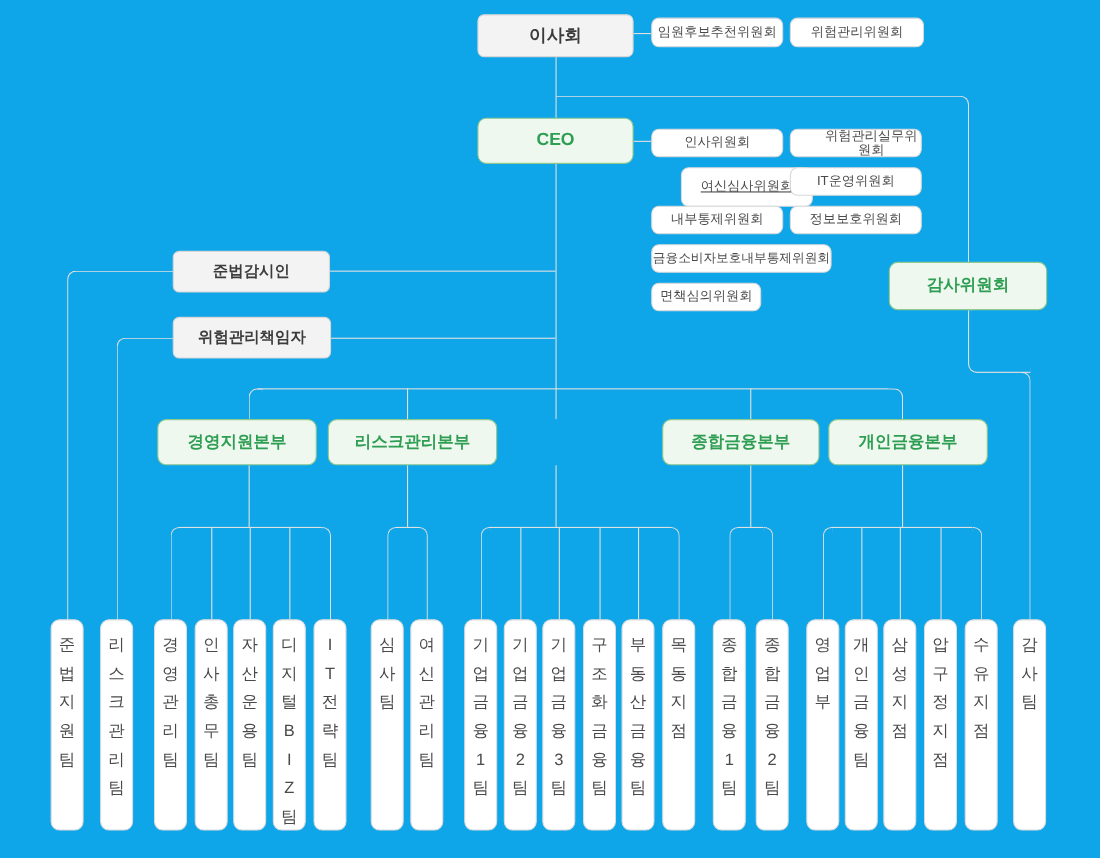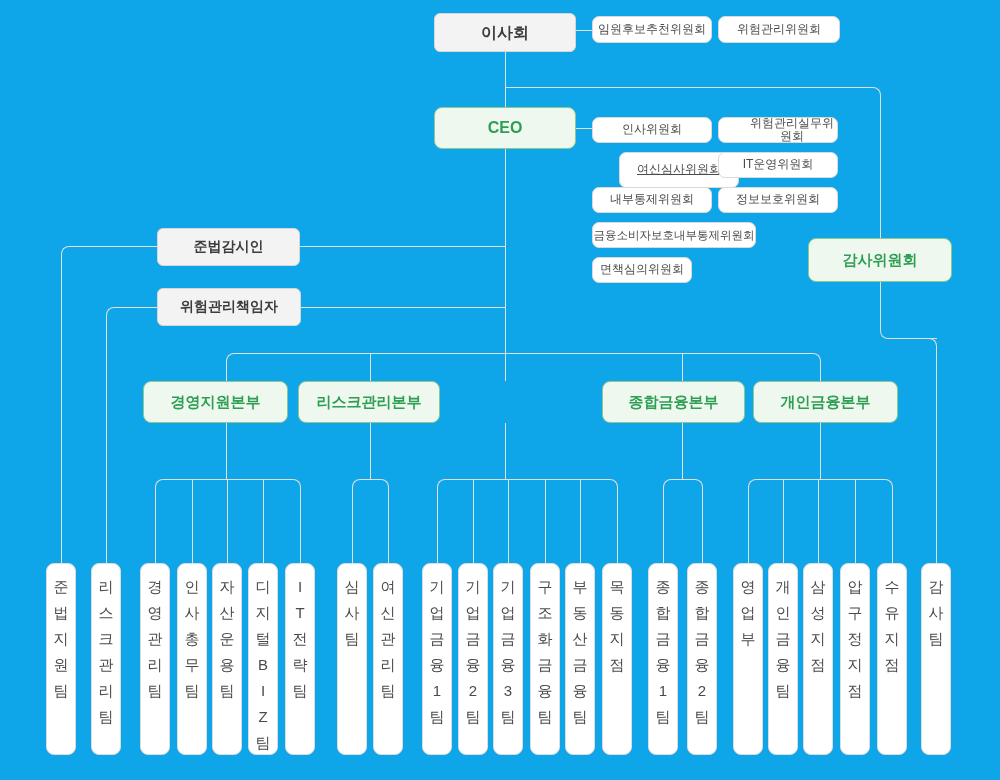--- a/index.html
+++ b/index.html
@@ -100,21 +100,21 @@
   <div class="box" style="left:718px;top:187px;width:120px;height:26px;">정보보호위원회</div>
   <div class="box f115" style="left:592px;top:222px;width:164px;height:26px;">금융소비자보호내부통제위원회</div>
   <div class="box" style="left:592px;top:257px;width:100px;height:26px;text-align:right;">면책심의위원회</div>
 
   <div class="box gray f14" style="left:157px;top:228px;width:143px;height:38px;">준법감시인</div>
   <div class="box gray f14" style="left:157px;top:288px;width:144px;height:38px;">위험관리책임자</div>
 
   <div class="box green f15" style="left:808px;top:238px;width:144px;height:44px;text-align:center;">감사위원회</div>
 
   <div class="box green f15" style="left:143px;top:381px;width:145px;height:42px;">경영지원본부</div>
-  <div class="box green f15" style="left:298px;top:381px;width:142px;height:42px;">리스크관리본부</div>
+  <div class="box green f15" style="left:298px;top:381px;width:154px;height:42px;">리스크관리본부</div>
   <div class="box green f15" style="left:602px;top:381px;width:143px;height:42px;">종합금융본부</div>
   <div class="box green f15" style="left:753px;top:381px;width:145px;height:42px;">개인금융본부</div>
 
   <div class="box team" style="left:46px;top:563px;width:30px;height:192px;">
       <span>준
 법
 지
 원
 팀</span>
     </div>

